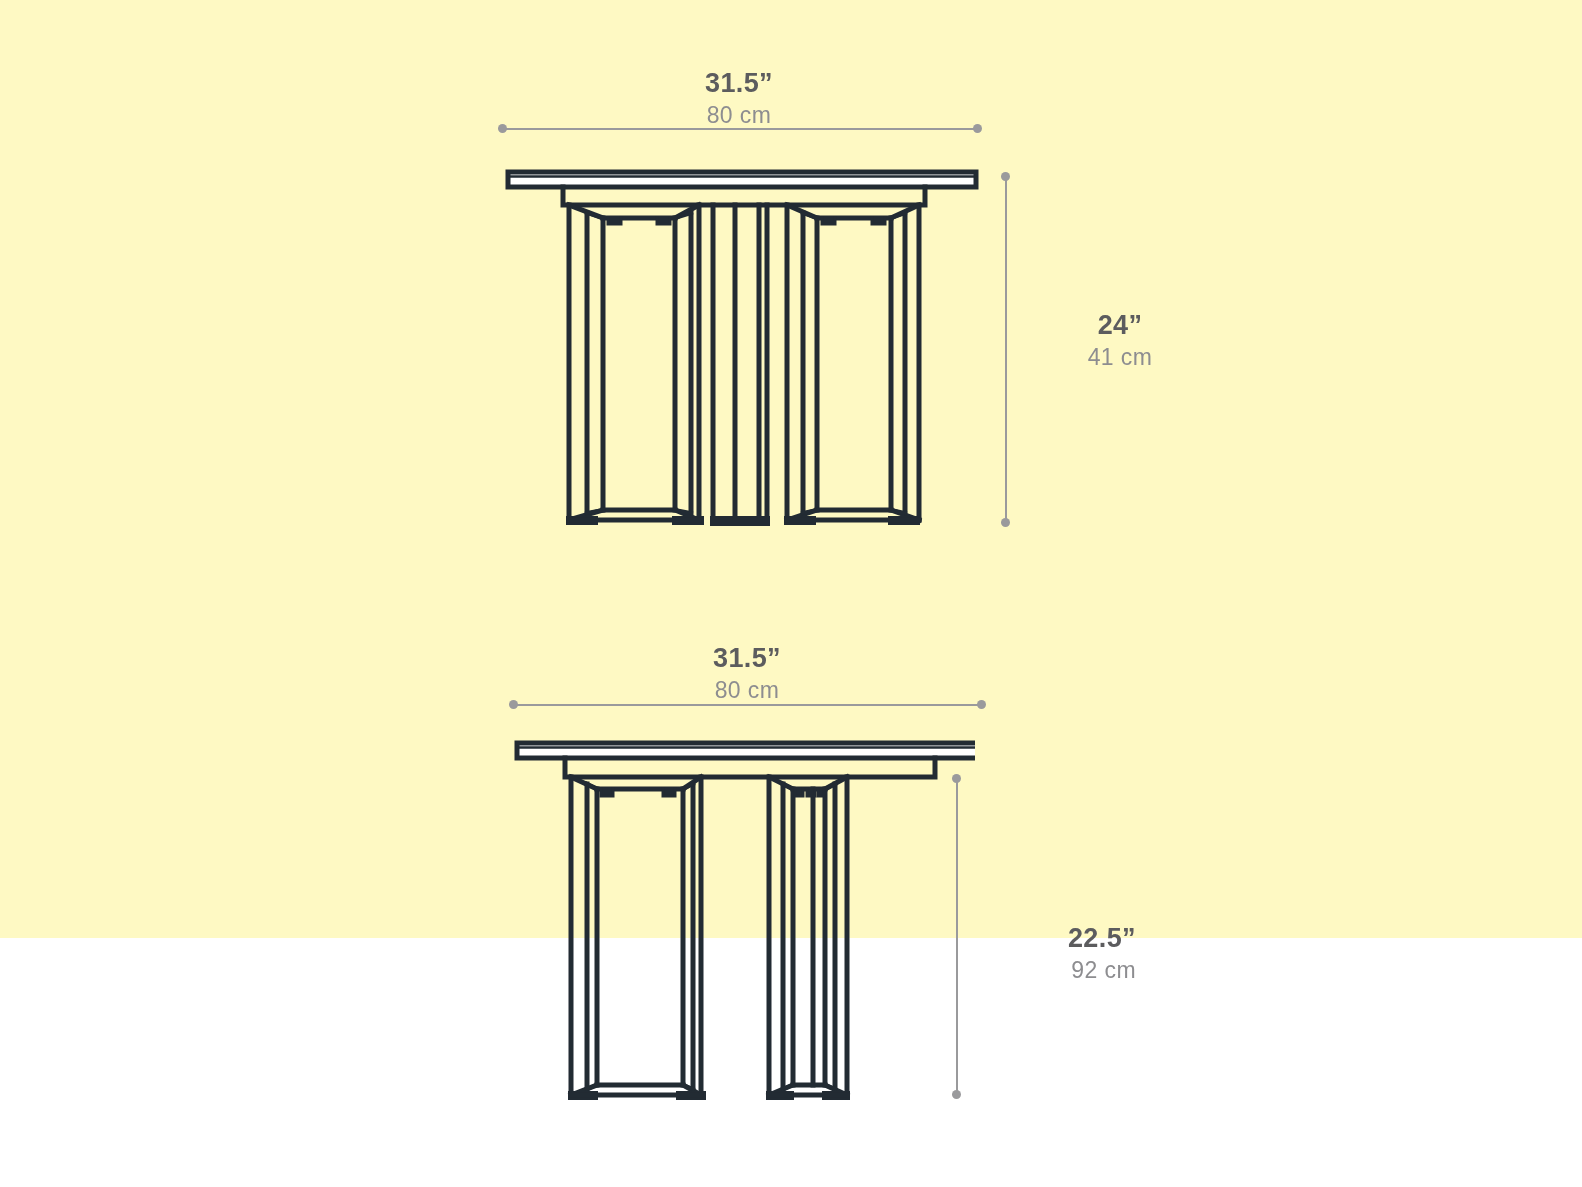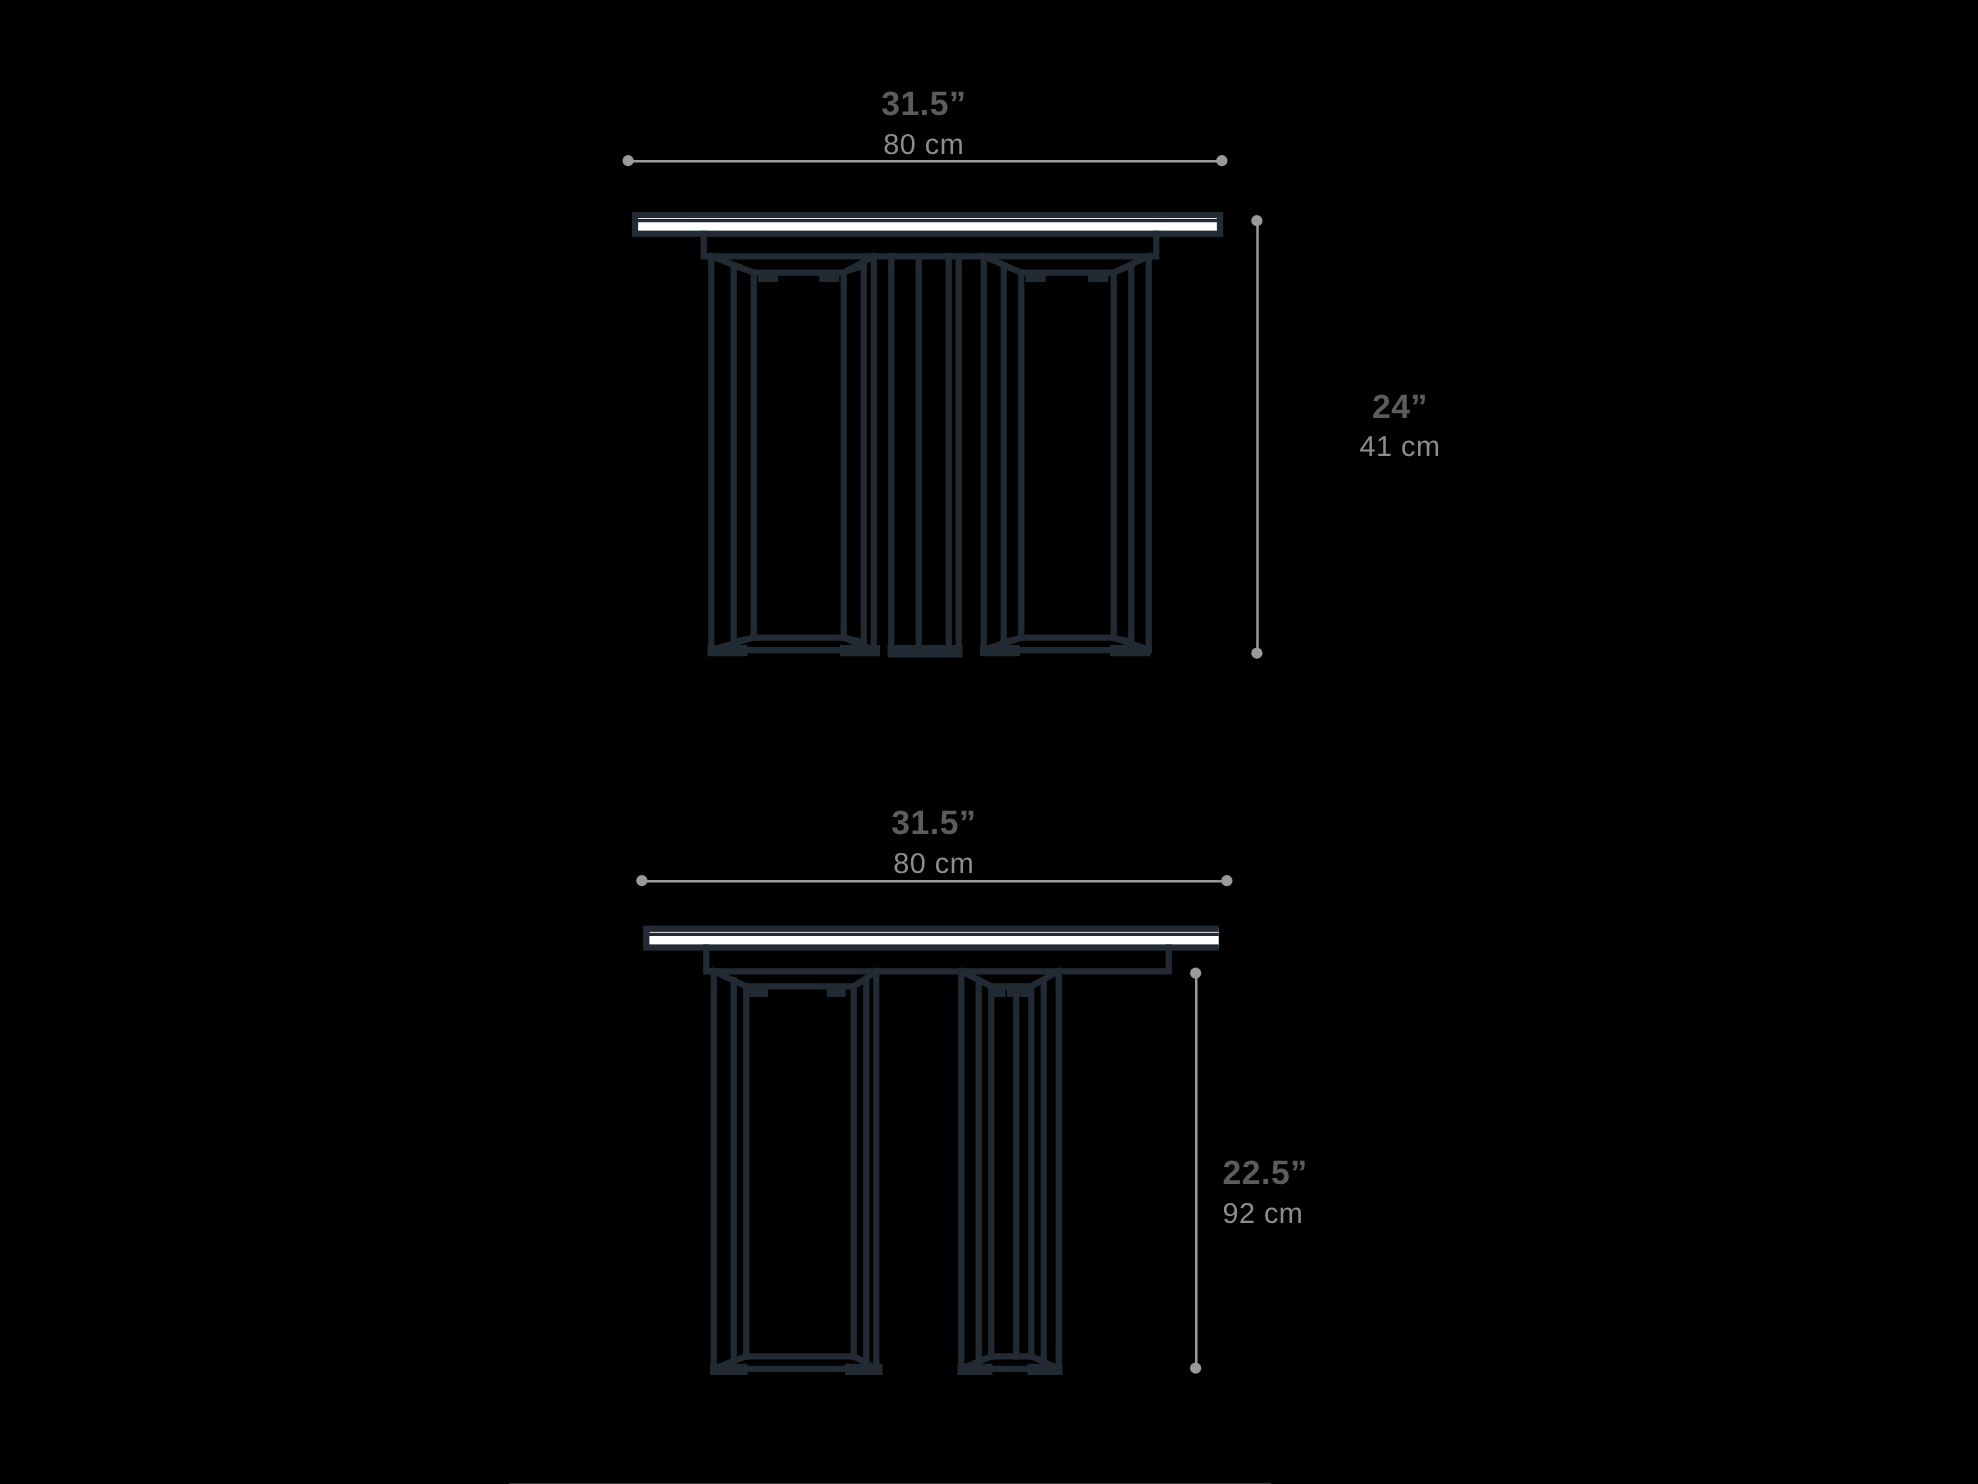--- a/index.html
+++ b/index.html
@@ -12,22 +12,22 @@
     font-family: "Liberation Sans", "DejaVu Sans", sans-serif;
     width: 1582px;
     height: 1187px;
     position: relative;
     overflow: hidden;
   }
   #spec-sheet {
     position: absolute;
     inset: 0;
     width: 1582px;
-    height: 1187px;
-    background: #000000;
+    height: 938px;
+    background: #fef9c3;
   }
   .view-block {
     position: absolute;
     left: 0;
     top: 0;
     width: 1582px;
   }
   
   .dim-label {
     position: absolute;
@@ -177,21 +177,21 @@
     </div>
 
     <div class="dim-line-h" style="left:513px; top:704px; width:468px;"></div>
     <div class="dim-dot" style="left:509px; top:700px;"></div>
     <div class="dim-dot" style="left:977px; top:700px;"></div>
 
     <div class="dim-line-v" style="left:956px; top:778px; height:316px;"></div>
     <div class="dim-dot" style="left:952px; top:774px;"></div>
     <div class="dim-dot" style="left:952px; top:1090px;"></div>
 
-    <div class="dim-label" style="left:978px; top:921px; width:200px; text-align:left;">
+    <div class="dim-label" style="left:936px; top:921px; width:200px; text-align:right;">
       <div class="dim-imperial">22.5”</div>
       <div class="dim-metric">92 cm</div>
     </div>
 
     <div class="drawing" style="left:505px; top:737px;">
       <svg width="470" height="370" viewBox="0 0 470 370" xmlns="http://www.w3.org/2000/svg">
         <g fill="none" stroke="#222b33" stroke-width="5" stroke-linejoin="miter" stroke-linecap="square">
 
           <rect x="12" y="6" width="464" height="15" fill="#ffffff" stroke="#222b33" stroke-width="5"></rect>
           <line x1="15" y1="10.5" x2="473" y2="10.5" stroke="#222b33" stroke-width="2.5"></line>

